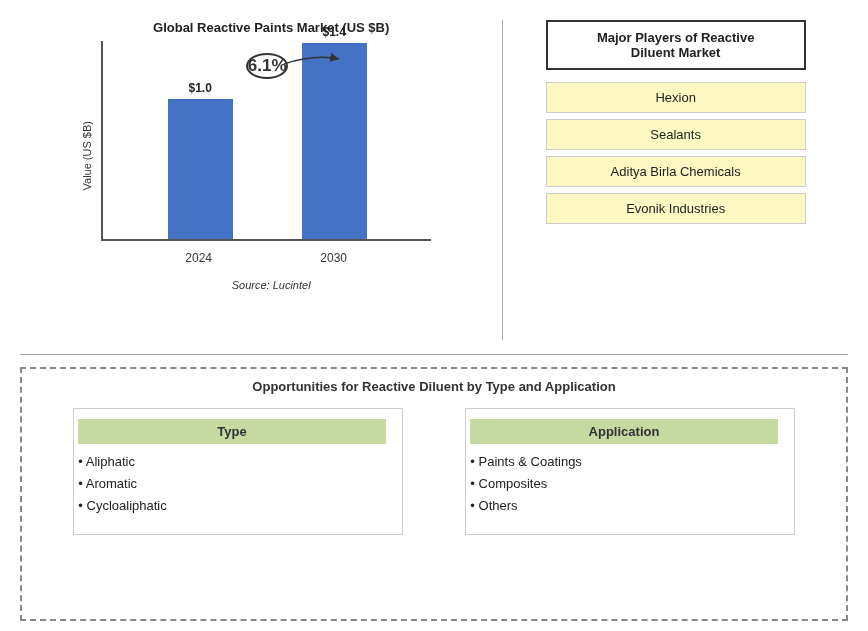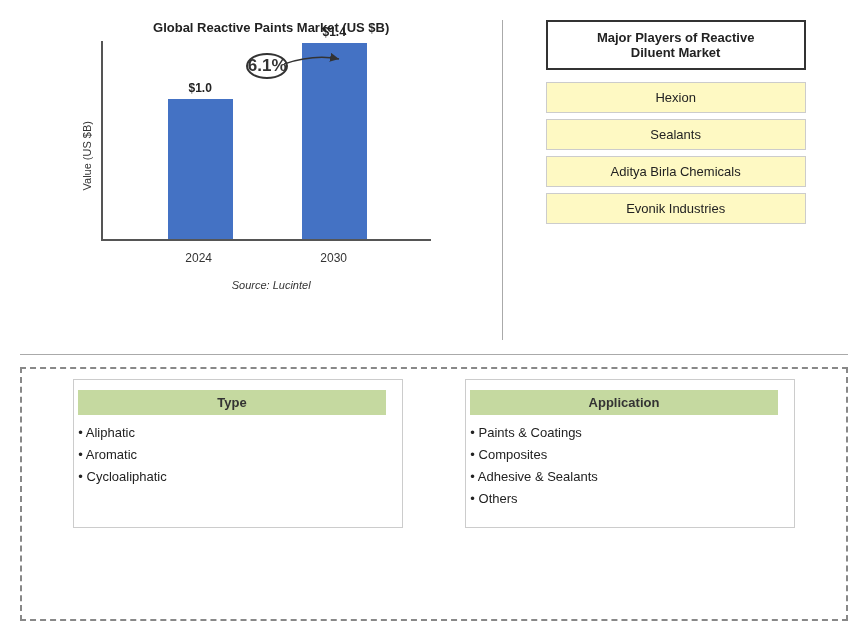--- a/index.html
+++ b/index.html
@@ -281,20 +281,21 @@
       <div class="player-item">Sealants</div>
       <div class="player-item">Aditya Birla Chemicals</div>
       <div class="player-item">Evonik Industries</div>
     </div>
 
   </div>
 
   <div class="divider-line"></div>
 
   <div class="bottom-section">
+    <div class="bottom-title">Opportunities for Reactive Diluent by Type and Application</div>
 
     <div class="bottom-columns">
 
       <div class="bottom-col">
         <div class="col-header">Type</div>
         <div class="col-item">
           <span>• </span><span>Aliphatic</span>
         </div>
         <div class="col-item">
           <span>• </span><span>Aromatic</span>
@@ -306,23 +307,20 @@
 
       <div class="bottom-col">
         <div class="col-header">Application</div>
         <div class="col-item">
           <span>• </span><span>Paints &amp; Coatings</span>
         </div>
         <div class="col-item">
           <span>• </span><span>Composites</span>
         </div>
         <div class="col-item">
-          <span>• </span><span>Adhesive &amp; Sealants</span>
-        </div>
-        <div class="col-item">
           <span>• </span><span>Others</span>
         </div>
       </div>
 
     </div>
   </div>
 
 </div>
 
 </body></html>

